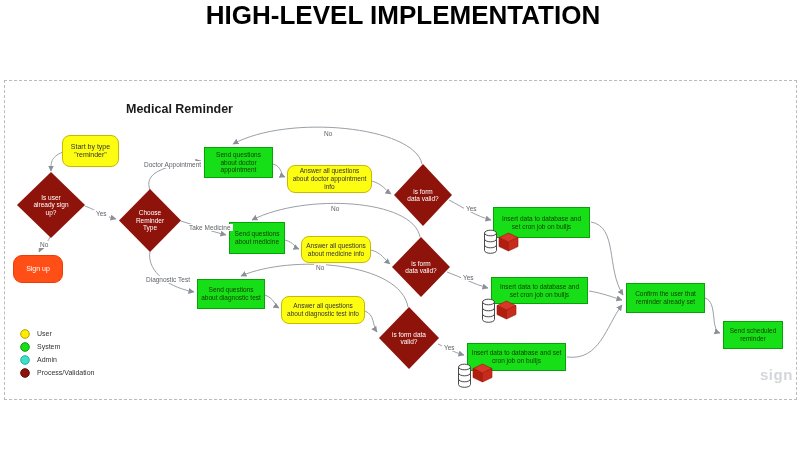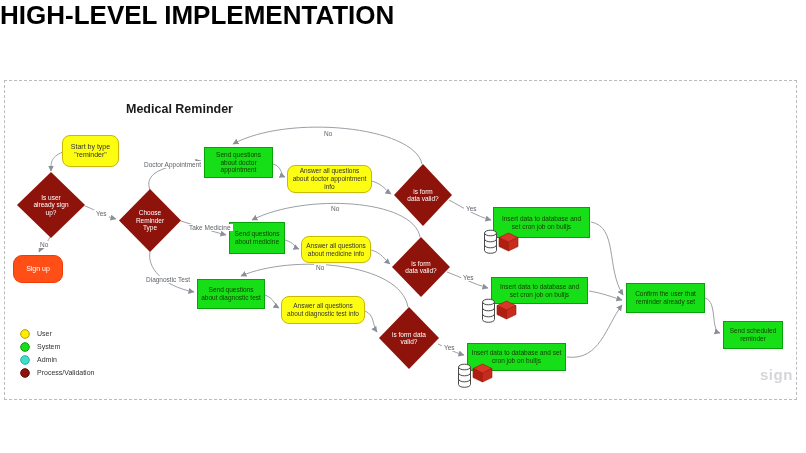--- a/index.html
+++ b/index.html
@@ -3,21 +3,21 @@
 <meta charset="utf-8">
 <style>
   html,body{margin:0;padding:0;}
   body{
     position:relative;width:806px;height:453px;overflow:hidden;background:#ffffff;
     font-family:"Liberation Sans", sans-serif;
   }
   .abs{position:absolute;box-sizing:border-box;}
   
   #main-title{
-    left:0;top:6;width:806px;text-align:left;
+    left:0;top:6;width:806px;text-align:center;
     font-size:26px;font-weight:bold;color:#000;letter-spacing:0px;
   }
   
   #board-panel{
     left:4px;top:80px;width:793px;height:320px;
     border:1px dashed #bcbcbc;background:#fff;
   }
   #board-heading{
     left:126px;top:102px;font-size:12.5px;font-weight:bold;color:#1b1b1b;text-align:center;
   }

